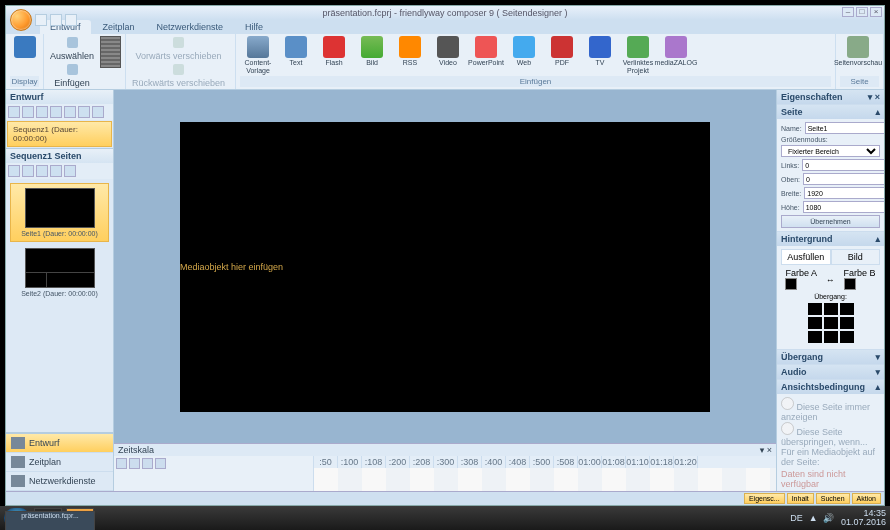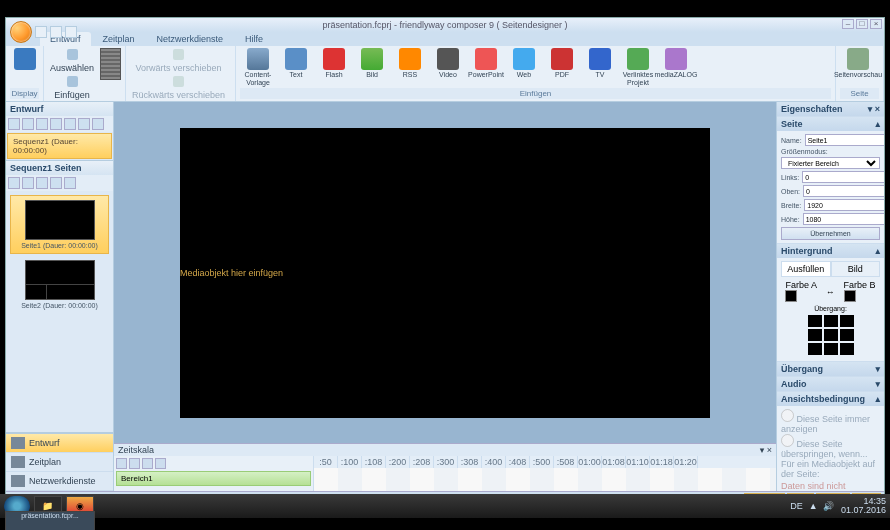--- a/index.html
+++ b/index.html
@@ -1,17 +1,17 @@
 <!DOCTYPE html>
 <html><head>
 <meta charset="utf-8">
 <style>
 *{box-sizing:border-box;margin:0;padding:0;font-family:Tahoma,Arial,sans-serif;font-size:9px;}
 body{background:#000;width:890px;height:530px;overflow:hidden;position:relative;}
-.app{position:absolute;top:5px;left:5px;right:5px;bottom:24px;background:#cfe0f0;border:1px solid #8aa;display:flex;flex-direction:column;margin-top:12px;}
+.app{position:absolute;top:5px;left:5px;right:5px;bottom:24px;background:#cfe0f0;border:1px solid #8aa;display:flex;flex-direction:column;}
 .titlebar{height:14px;background:linear-gradient(#e8f0fa,#cddff0);display:flex;align-items:center;justify-content:center;position:relative;font-size:8px;color:#556;}
 .titlebar .wbtns{position:absolute;right:2px;top:1px;display:flex;gap:2px;}
 .titlebar .wbtns span{width:12px;height:10px;background:#dde9f5;border:1px solid #aac;text-align:center;line-height:8px;font-size:8px;cursor:pointer;}
 .qat{position:absolute;left:4px;top:3px;display:flex;gap:3px;align-items:center;}
 .orb{width:22px;height:22px;border-radius:50%;background:radial-gradient(circle at 30% 30%,#ffd27a,#ff9b2f 55%,#d46a00);border:1px solid #c97a1a;box-shadow:0 0 2px #fff inset;}
 .qat-btn{width:12px;height:12px;background:#e8f0f8;border:1px solid #b5cde0;}
 .tabs{height:14px;background:#cddff0;display:flex;padding-left:34px;gap:2px;align-items:flex-end;}
 .tab{padding:2px 10px;font-size:9px;color:#3a5a7a;cursor:pointer;}
 .tab.active{background:#e8f0f8;border-radius:3px 3px 0 0;}
 .ribbon{height:56px;background:#e8f0f8;border-bottom:1px solid #b5cde0;display:flex;}
@@ -80,21 +80,21 @@
 .applybtn{width:100%;background:linear-gradient(#e8f0f8,#d0e0f0);border:1px solid #aac;font-size:7px;padding:2px;cursor:pointer;color:#345;}
 .bg-tabs{display:flex;font-size:7px;align-items:center;}
 .bg-tabs span{flex:1;text-align:center;padding:2px;border:1px solid #cde;cursor:pointer;}
 .bg-tabs span.active{background:#fff;}
 .swatches{display:flex;justify-content:space-around;margin:3px 0;font-size:7px;}
 .swatch{width:12px;height:12px;background:#000;border:1px solid #888;}
 .grid9{display:grid;grid-template-columns:repeat(3,14px);gap:2px;justify-content:center;margin:3px 0;}
 .grid9 span{width:14px;height:12px;background:#000;cursor:pointer;}
 .statusbar{height:14px;background:#cfe0f0;border-top:1px solid #aac;display:flex;justify-content:flex-end;align-items:center;gap:2px;padding:0 3px;}
 .statusbar span{background:linear-gradient(#ffe9a8,#ffcf5e);padding:1px 4px;font-size:7px;border:1px solid #dab050;cursor:pointer;}
-.taskbar{position:absolute;bottom:12px;left:0;right:0;height:24px;background:linear-gradient(#3a3a3a,#1a1a1a);display:flex;align-items:center;padding:0 4px;gap:4px;}
+.taskbar{position:absolute;bottom:0;left:0;right:0;height:24px;background:linear-gradient(#3a3a3a,#1a1a1a);display:flex;align-items:center;padding:0 4px;gap:4px;}
 .start{width:26px;height:20px;border-radius:10px;background:radial-gradient(circle,#5ac 20%,#147 80%);cursor:pointer;}
 .tbtn{width:28px;height:20px;background:#2a2a2a;border:1px solid #444;cursor:pointer;display:flex;align-items:center;justify-content:center;}
 .tbtn.chrome{background:linear-gradient(#ea4,#d33);}
 .tbtn.app{width:90px;background:#3a4a5a;color:#cde;font-size:7px;padding:0 4px;justify-content:flex-start;}
 .tray{margin-left:auto;display:flex;align-items:center;gap:6px;color:#cde;font-size:7px;}
 .tray .clock{text-align:right;line-height:9px;}
 </style>
 </head>
 <body>
 
@@ -300,21 +300,20 @@
             <span>▾ ×</span>
           </div>
         <div class="tlbody">
           <div class="tltree">
             <div class="tbr">
                 <span></span>
                 <span></span>
                 <span></span>
                 <span></span>
               </div>
-            <div class="tlitem">Bereich1</div>
           </div>
           <div class="tlgrid">
             <div class="tlruler" id="tlruler">
                 <span>:50</span>
                 <span>:100</span>
                 <span>:108</span>
                 <span>:200</span>
                 <span>:208</span>
                 <span>:300</span>
                 <span>:308</span>

